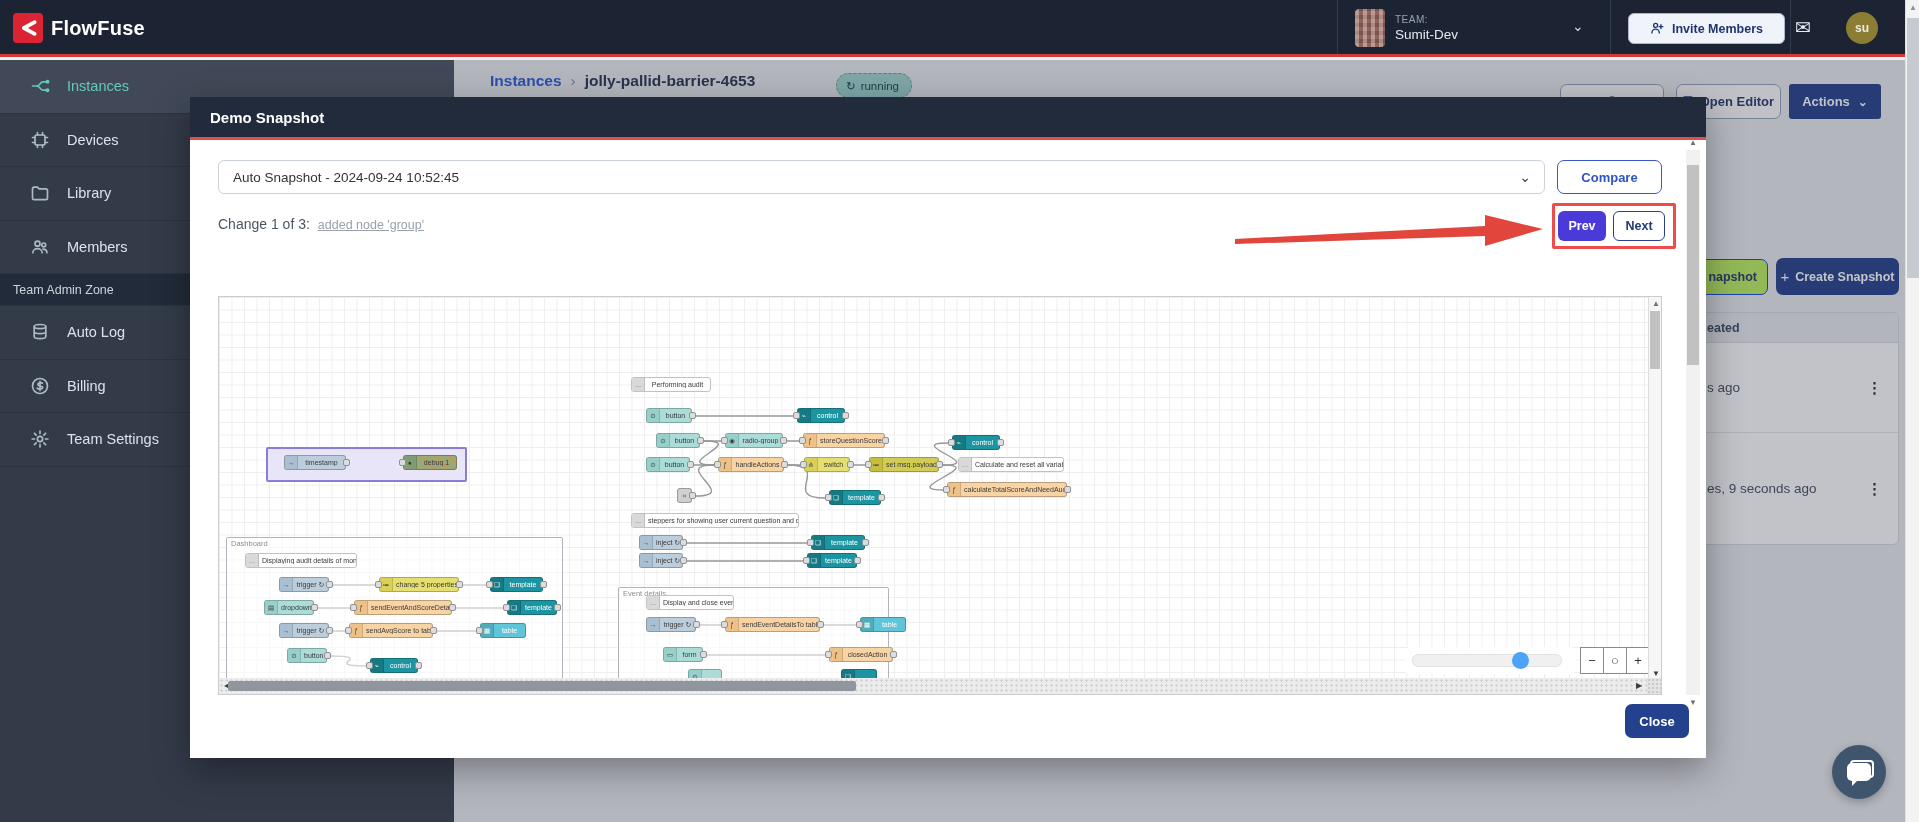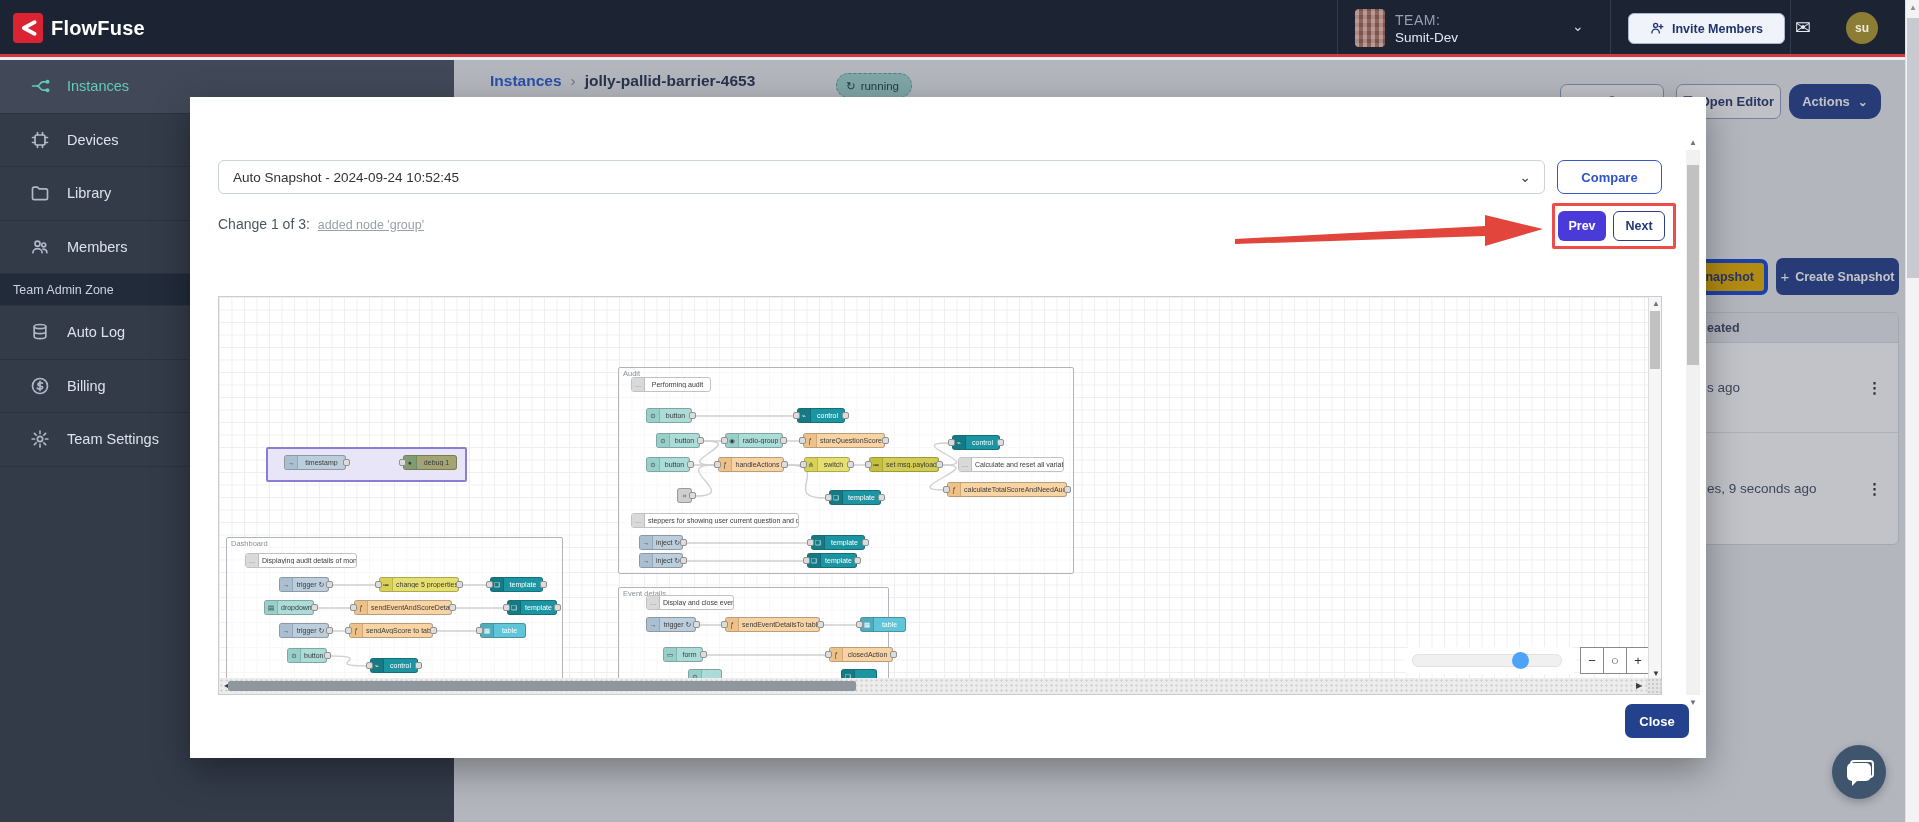--- a/index.html
+++ b/index.html
@@ -8,21 +8,21 @@
   
   .navbar { position:absolute; left:0; top:0; width:1919px; height:57px; background:#1c2434; border-bottom:3px solid #d03a3a; z-index:4; }
   .brand { position:absolute; left:13px; top:13px; display:flex; align-items:center; gap:8px; }
   .brand-icon { width:30px; height:30px; background:#da2434; border-radius:4px; display:flex; align-items:center; justify-content:center; }
   .brand-name { color:#fff; font-size:20px; font-weight:700; letter-spacing:.2px; }
   .nav-sep { position:absolute; top:0; width:1px; height:54px; background:#323b4d; }
   .team-block { position:absolute; left:1355px; top:9px; display:flex; align-items:center; gap:10px; }
   .team-avatar { width:30px; height:38px; border-radius:4px; background:
      repeating-linear-gradient(0deg,#a5766c 0 4px,#8e625c 4px 8px),
      repeating-linear-gradient(90deg,rgba(255,255,255,.25) 0 4px,rgba(0,0,0,.15) 4px 8px); background-blend-mode:overlay; }
-  .team-label { color:#97a0b2; font-size:14px; letter-spacing:.5px; }
+  .team-label { color:#97a0b2; font-size:10px; letter-spacing:.5px; }
   .team-name { color:#e4e9f1; font-size:13.5px; margin-top:2px; }
   .nav-chevron { position:absolute; left:1572px; top:18px; color:#cfd5e0; font-size:14px; }
   .invite-btn { position:absolute; left:1628px; top:13px; width:157px; height:31px; background:#f0f3f9; border:1px solid #aab5d2; border-radius:6px; color:#20366e; font-size:12.5px; font-weight:700; display:flex; align-items:center; justify-content:center; gap:7px; }
   .envelope { position:absolute; left:1795px; top:16px; color:#e8ebf2; font-size:19px; }
   .user-avatar { position:absolute; left:1846px; top:12px; width:32px; height:32px; border-radius:50%; background:#8b7d33; color:#efeadb; font-size:12px; font-weight:700; display:flex; align-items:center; justify-content:center; }
 
   
   .sidebar { position:absolute; left:0; top:60px; width:454px; height:762px; background:#333b49; z-index:1; }
   .sb-item { height:53.5px; display:flex; align-items:center; gap:17px; padding-left:30px; border-bottom:1px solid #2b3341; color:#c4ccd8; cursor:pointer; }
   .sb-item .sb-label { font-size:14.5px; color:#dde2ea; }
@@ -35,23 +35,23 @@
   
   .page-behind { position:absolute; left:454px; top:60px; right:14px; bottom:0; background:#eceef1; z-index:1; }
   .breadcrumb { position:absolute; left:36px; top:12px; font-size:15.5px; font-weight:700; display:flex; gap:9px; align-items:center; }
   .bc-link { color:#2e5fd8; }
   .bc-sep { color:#8a93a5; font-weight:400; }
   .bc-name { color:#2d3a55; }
   .badge-running { position:absolute; left:382px; top:13px; height:25px; padding:0 12px 0 9px; background:#a3d8d2; border:1px dashed #5ba8a0; border-radius:13px; color:#1d4e52; font-size:11.5px; display:flex; align-items:center; gap:5px; }
   .ghost-btn { position:absolute; height:35px; background:#fdfdfd; border:1px solid #9aa4c0; border-radius:7px; color:#2c3e73; font-size:13px; font-weight:700; display:flex; align-items:center; justify-content:center; gap:7px; }
   .btn-partial { left:1106px; top:24px; width:104px; }
   .btn-open-editor { left:1222px; top:24px; width:105px; }
-  .btn-actions { position:absolute; left:1335px; top:24px; width:92px; height:35px; background:#2b458f; border-radius:13px; color:#fff; font-size:13px; font-weight:700; display:flex; align-items:center; justify-content:center; gap:8px; }
+  .btn-actions { position:absolute; left:1335px; top:24px; width:92px; height:35px; background:#2b458f; border-radius:3px; color:#fff; font-size:13px; font-weight:700; display:flex; align-items:center; justify-content:center; gap:8px; }
   .btn-create-snap { position:absolute; left:1322px; top:198px; width:123px; height:37px; background:#2b458f; border-radius:7px; color:#fff; font-size:12.5px; font-weight:700; display:flex; align-items:center; justify-content:center; gap:6px; }
-  .btn-snap-partial { position:absolute; left:1236px; top:199px; width:78px; height:36px; background:#eab308; border:4px solid #1d4ed8; border-radius:7px; color:#2c3e73; font-size:12.5px; font-weight:700; display:flex; align-items:center; justify-content:flex-end; padding-right:10px; }
+  .btn-snap-partial { position:absolute; left:1236px; top:199px; width:78px; height:36px; background:#bef264; border:1px solid #1d4ed8; border-radius:7px; color:#2c3e73; font-size:12.5px; font-weight:700; display:flex; align-items:center; justify-content:flex-end; padding-right:10px; }
   .snap-list { position:absolute; left:1238px; top:252px; width:207px; height:233px; background:#fff; border:1px solid #d6dade; border-radius:6px; overflow:hidden; }
   .snap-head { height:30px; background:#e9ecf0; border-bottom:1px solid #d9dde1; color:#46506a; font-size:12.5px; font-weight:700; display:flex; align-items:center; padding-left:14px; }
   .snap-row { position:relative; border-bottom:1px solid #e3e6ea; color:#4a5568; font-size:13.5px; display:flex; align-items:center; padding-left:14px; }
   .kebab { position:absolute; right:16px; color:#333; font-size:15px; font-weight:700; cursor:pointer; }
   .overlay { position:absolute; left:454px; top:60px; right:14px; bottom:0; background:rgba(28,34,50,.27); z-index:2; }
 
   
   .modal { position:absolute; left:190px; top:97px; width:1516px; height:661px; background:#fff; z-index:10; box-shadow:0 12px 34px rgba(0,0,0,.35); }
   .modal-header { height:43px; background:#222b3c; border-bottom:3px solid #e14e4e; display:flex; align-items:center; padding-left:20px; }
   .modal-title { color:#fff; font-size:15px; font-weight:700; }
@@ -255,20 +255,23 @@
           <span>es, 9 seconds ago</span>
           <span class="kebab">⋮</span>
         </div>
       </div>
   </div>
 </div>
 
 <div class="overlay"></div>
 
 <div class="modal">
+  <div class="modal-header">
+    <span class="modal-title">Demo Snapshot</span>
+  </div>
 
   <div class="snap-select">
     <span>Auto Snapshot - 2024-09-24 10:52:45</span>
     <span class="sel-chev">⌄</span>
   </div>
   <div class="btn-compare">Compare</div>
 
   <div class="change-row">
     <span>Change 1 of 3:</span>
     <span class="change-desc">added node 'group'</span>
@@ -304,23 +307,20 @@
           <path d="M 99 311 C 144 311, 86 311, 131 311" stroke="#979797" stroke-width="1.4" fill="none"></path>
           <path d="M 237 311 C 282 311, 239 311, 284 311" stroke="#979797" stroke-width="1.4" fill="none"></path>
           <path d="M 114 334 C 159 334, 81 334, 126 334" stroke="#979797" stroke-width="1.4" fill="none"></path>
           <path d="M 218 334 C 263 334, 212 334, 257 334" stroke="#979797" stroke-width="1.4" fill="none"></path>
           <path d="M 112 359 C 157 359, 102 369, 147 369" stroke="#979797" stroke-width="1.4" fill="none"></path>
           <path d="M 481 328 C 526 328, 457 328, 502 328" stroke="#979797" stroke-width="1.4" fill="none"></path>
           <path d="M 605 328 C 650 328, 592 328, 637 328" stroke="#979797" stroke-width="1.4" fill="none"></path>
           <path d="M 488 358 C 533 358, 561 358, 606 358" stroke="#979797" stroke-width="1.4" fill="none"></path>
         </svg>
     <div class="fgroup added" style="left: 47px; top: 150px; width: 201px; height: 35px;"></div>
-        <div class="fgroup" style="left: 399px; top: 70px; width: 456px; height: 207px;">
-          <span class="fg-label">Audit</span>
-        </div>
         <div class="fgroup" style="left: 7px; top: 240px; width: 337px; height: 160px;">
           <span class="fg-label">Dashboard</span>
         </div>
         <div class="fgroup" style="left: 399px; top: 290px; width: 271px; height: 110px;">
           <span class="fg-label">Event details</span>
         </div>
         <div class="fnode t-inject" style="left: 65px; top: 158px; width: 62px;">
           <span class="ficon">→</span>
           <span class="flabel">timestamp</span>
           <i class="port pr"></i>

